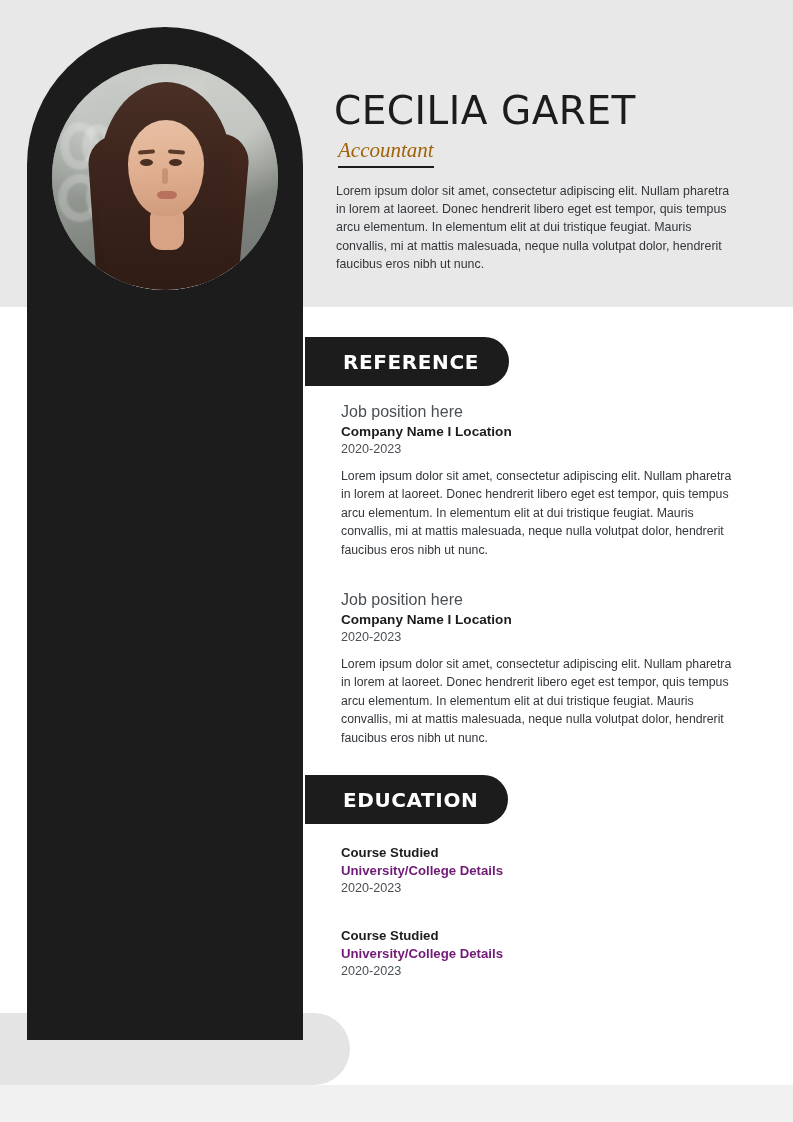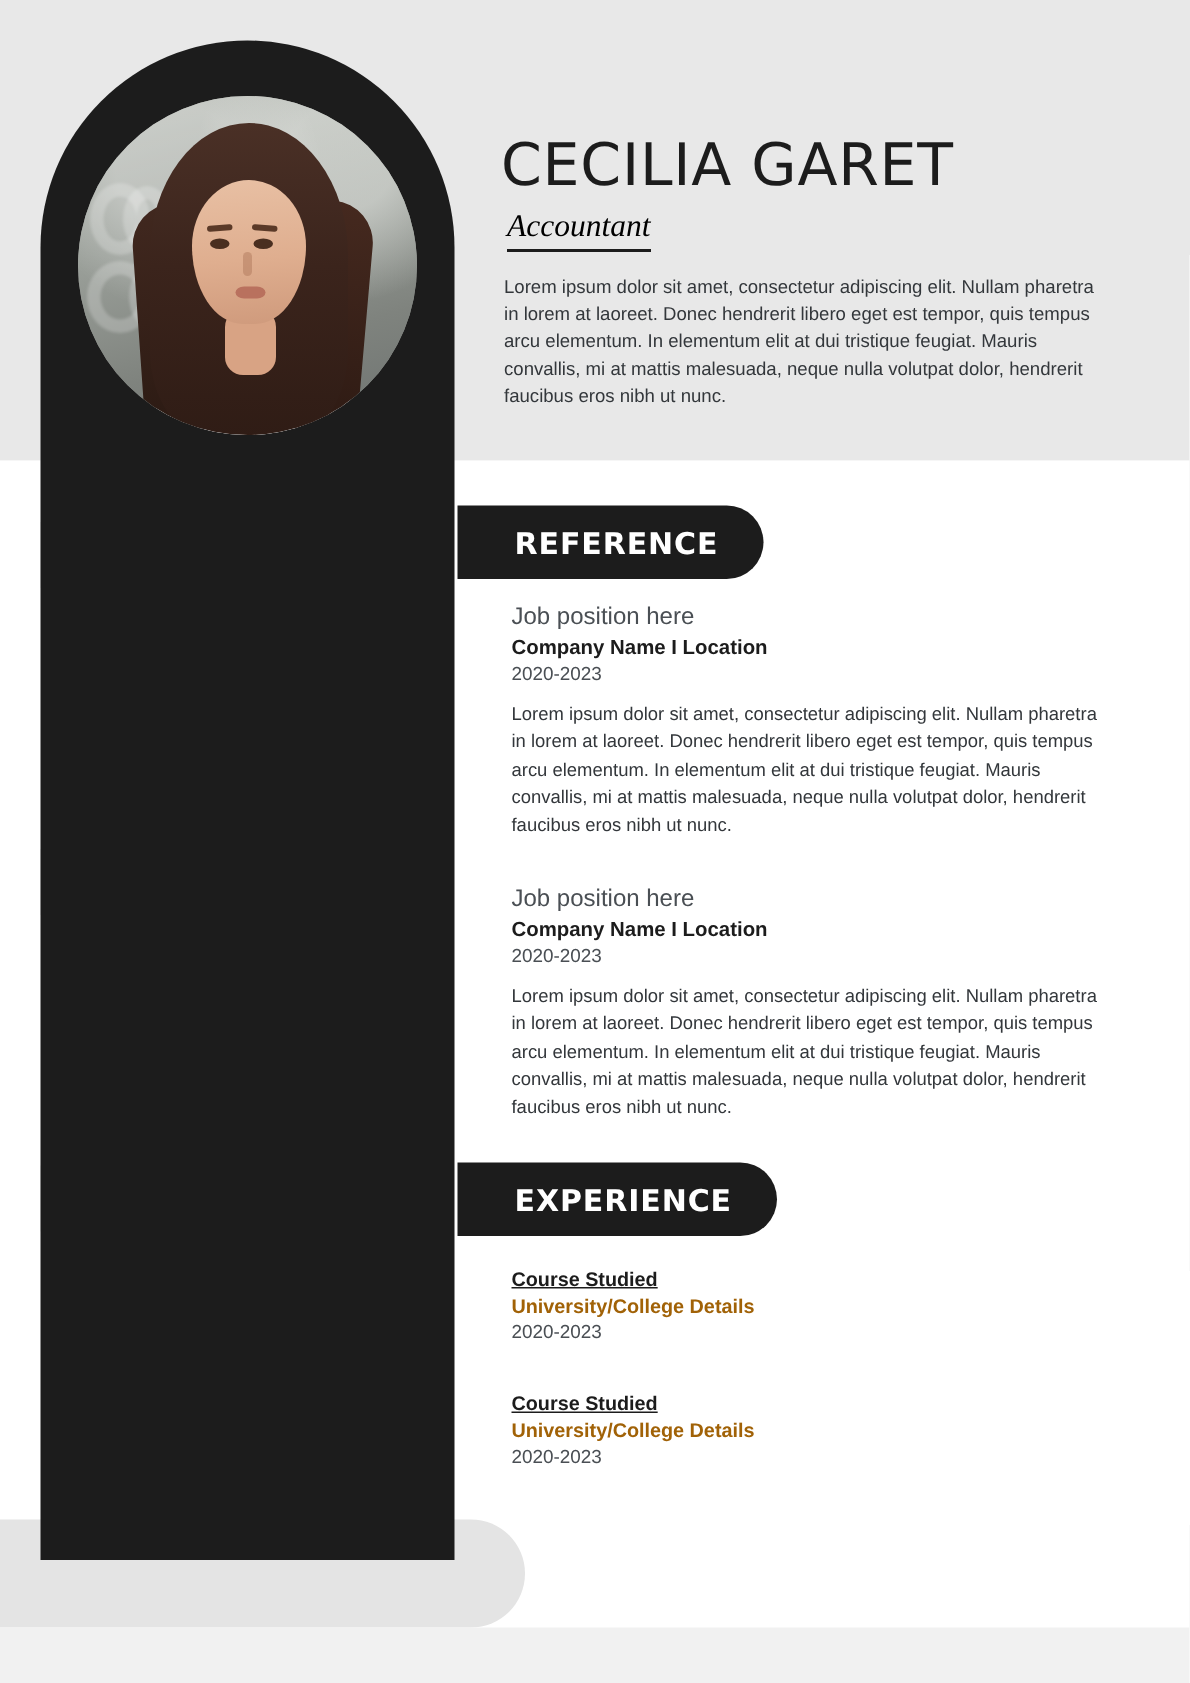--- a/index.html
+++ b/index.html
@@ -169,21 +169,21 @@
     color: #1c1c1c;
     font-family: "DejaVu Sans", sans-serif;
     white-space: nowrap;
   }
   .role {
     position: absolute;
     left: 338px; top: 138px;
     font-size: 21px;
     font-style: italic;
     font-weight: normal;
-    color: #000000;
+    color: #a16207;
     font-family: "Liberation Serif", serif;
     border-bottom: 2px solid #1c1c1c;
     padding-bottom: 3px;
     display: inline-block;
   }
   .summary {
     position: absolute;
     left: 336px; top: 182px;
     width: 400px;
     font-size: 12.4px;
@@ -327,26 +327,25 @@
     left: 341px;
     width: 392px;
   }
   #edu-0 { top: 845px; }
   #edu-1 { top: 928px; }
   .edu .course {
     font-size: 13.2px;
     font-weight: bold;
     color: #1c1c1c;
     margin-bottom: 3px;
-    text-decoration: underline;
   }
   .edu .uni {
     font-size: 13.2px;
     font-weight: bold;
-    color: #a16207;
+    color: #701a75;
     margin-bottom: 3px;
   }
   .edu .years {
     font-size: 12.6px;
     color: #4a4f54;
   }
 </style>
 </head>
 <body>
 
@@ -458,21 +457,21 @@
   </div>
 
   <div class="exp" id="exp-1">
     <div class="pos">Job position here</div>
     <div class="comp">Company Name I Location</div>
     <div class="years">2020-2023</div>
     <div class="desc">Lorem ipsum dolor sit amet, consectetur adipiscing elit. Nullam pharetra in lorem at laoreet. Donec hendrerit libero eget est tempor, quis tempus arcu elementum. In elementum elit at dui tristique feugiat. Mauris convallis, mi at mattis malesuada, neque nulla volutpat dolor, hendrerit faucibus eros nibh ut nunc.</div>
   </div>
 
   <div class="pill pill-dark" id="pill-education">
-    <span>EXPERIENCE</span>
+    <span>EDUCATION</span>
   </div>
 
   <div class="edu" id="edu-0">
     <div class="course">Course Studied</div>
     <div class="uni">University/College Details</div>
     <div class="years">2020-2023</div>
   </div>
 
   <div class="edu" id="edu-1">
     <div class="course">Course Studied</div>

